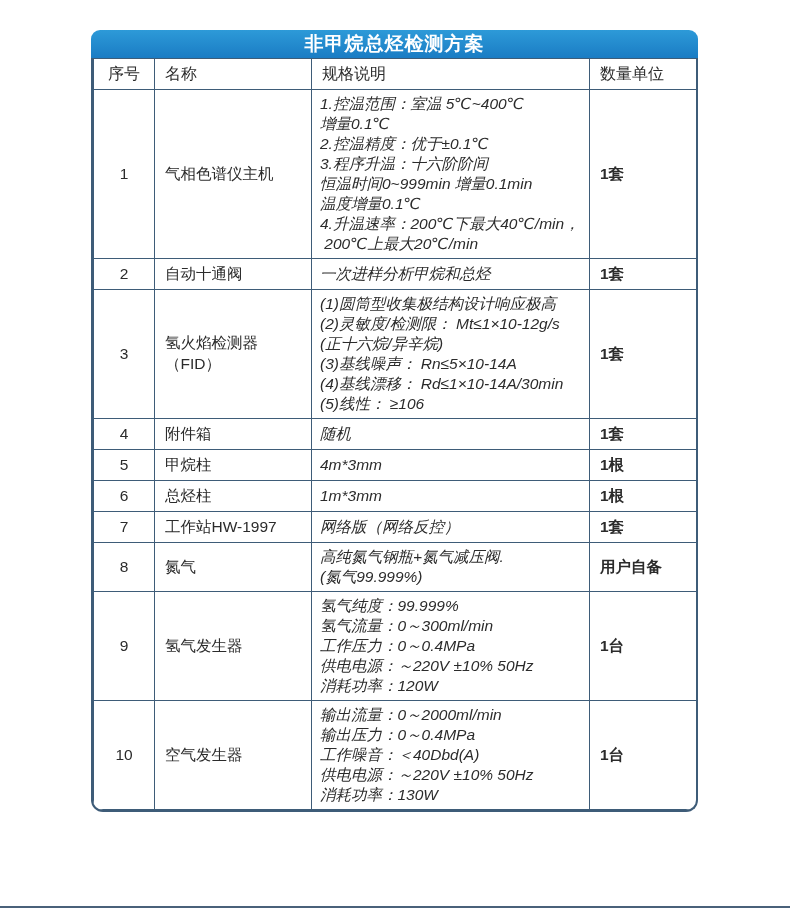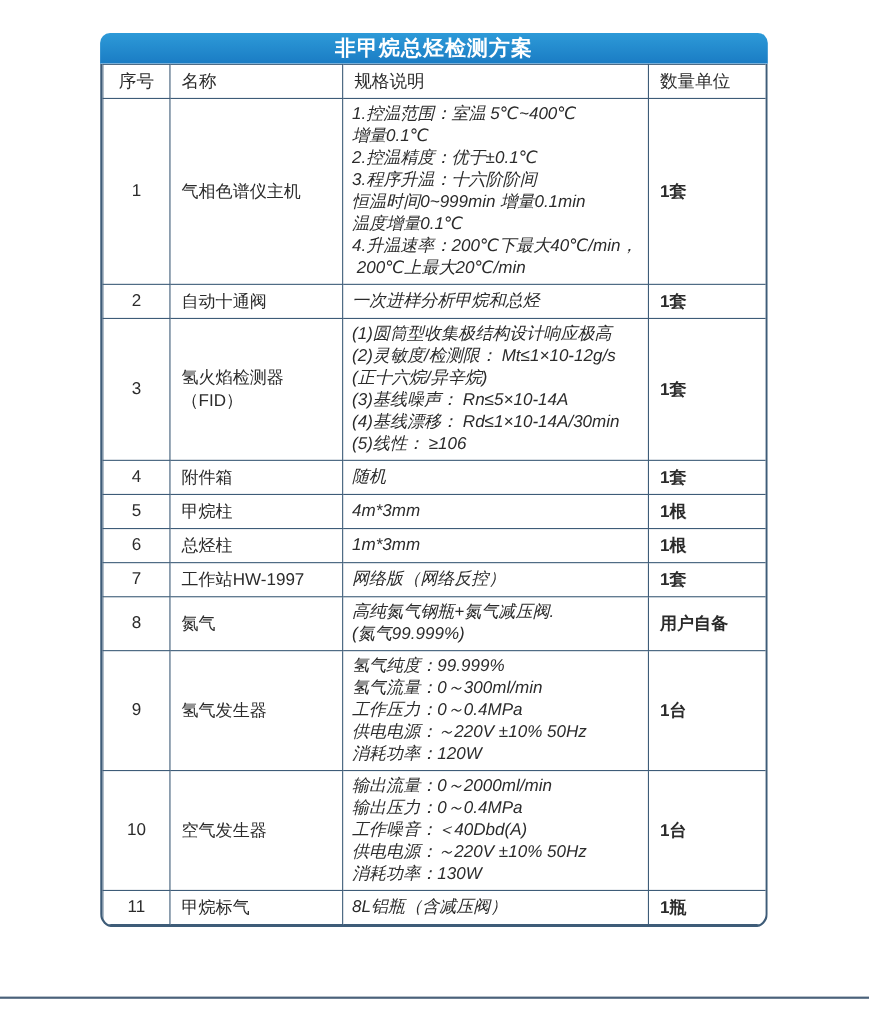--- a/index.html
+++ b/index.html
@@ -174,24 +174,16 @@
             <td class="cell-name">空气发生器</td>
             <td class="cell-spec">
               <div class="spec-line">输出流量：0～2000ml/min</div>
               <div class="spec-line">输出压力：0～0.4MPa</div>
               <div class="spec-line">工作噪音：＜40Dbd(A)</div>
               <div class="spec-line">供电电源：～220V ±10% 50Hz</div>
               <div class="spec-line">消耗功率：130W</div>
             </td>
             <td class="cell-qty">1台</td>
           </tr>
-          <tr>
-            <td class="cell-no">11</td>
-            <td class="cell-name">甲烷标气</td>
-            <td class="cell-spec">
-              <div class="spec-line">8L铝瓶（含减压阀）</div>
-            </td>
-            <td class="cell-qty">1瓶</td>
-          </tr>
         </tbody>
     </table>
   </div>
 </div>
 
 </body></html>

